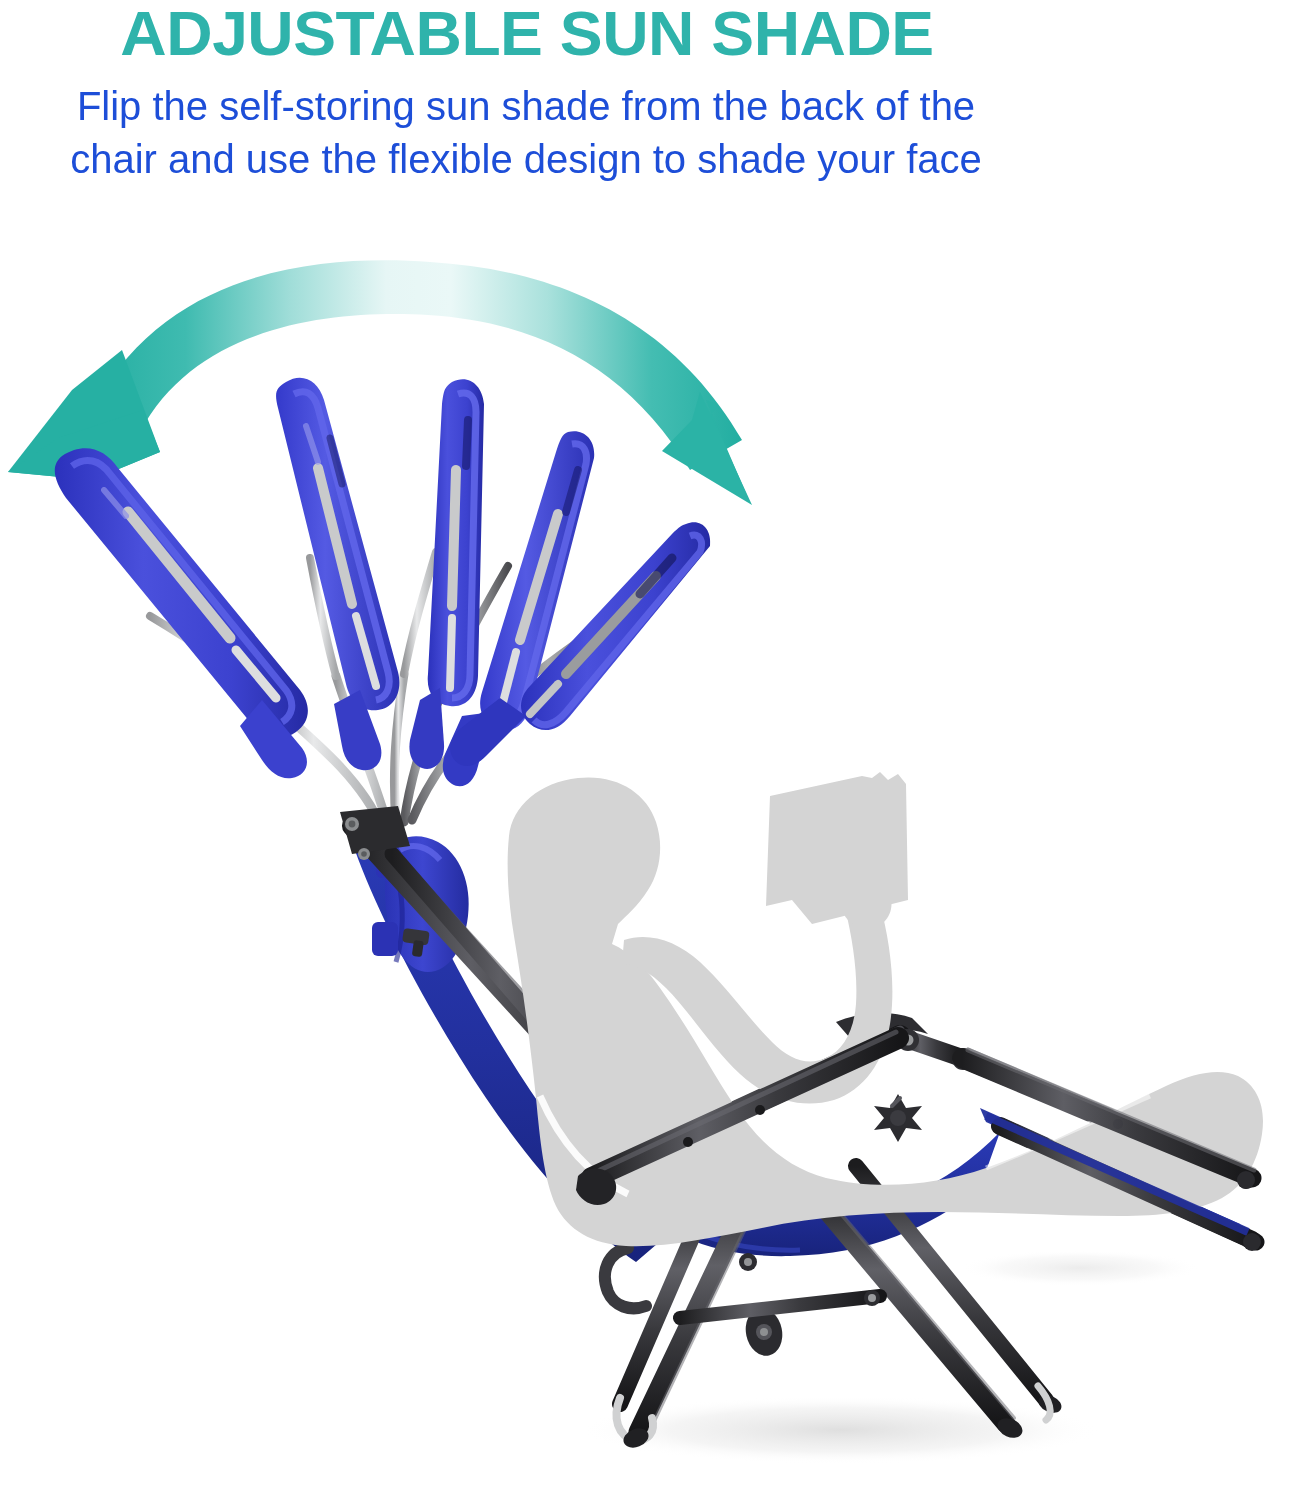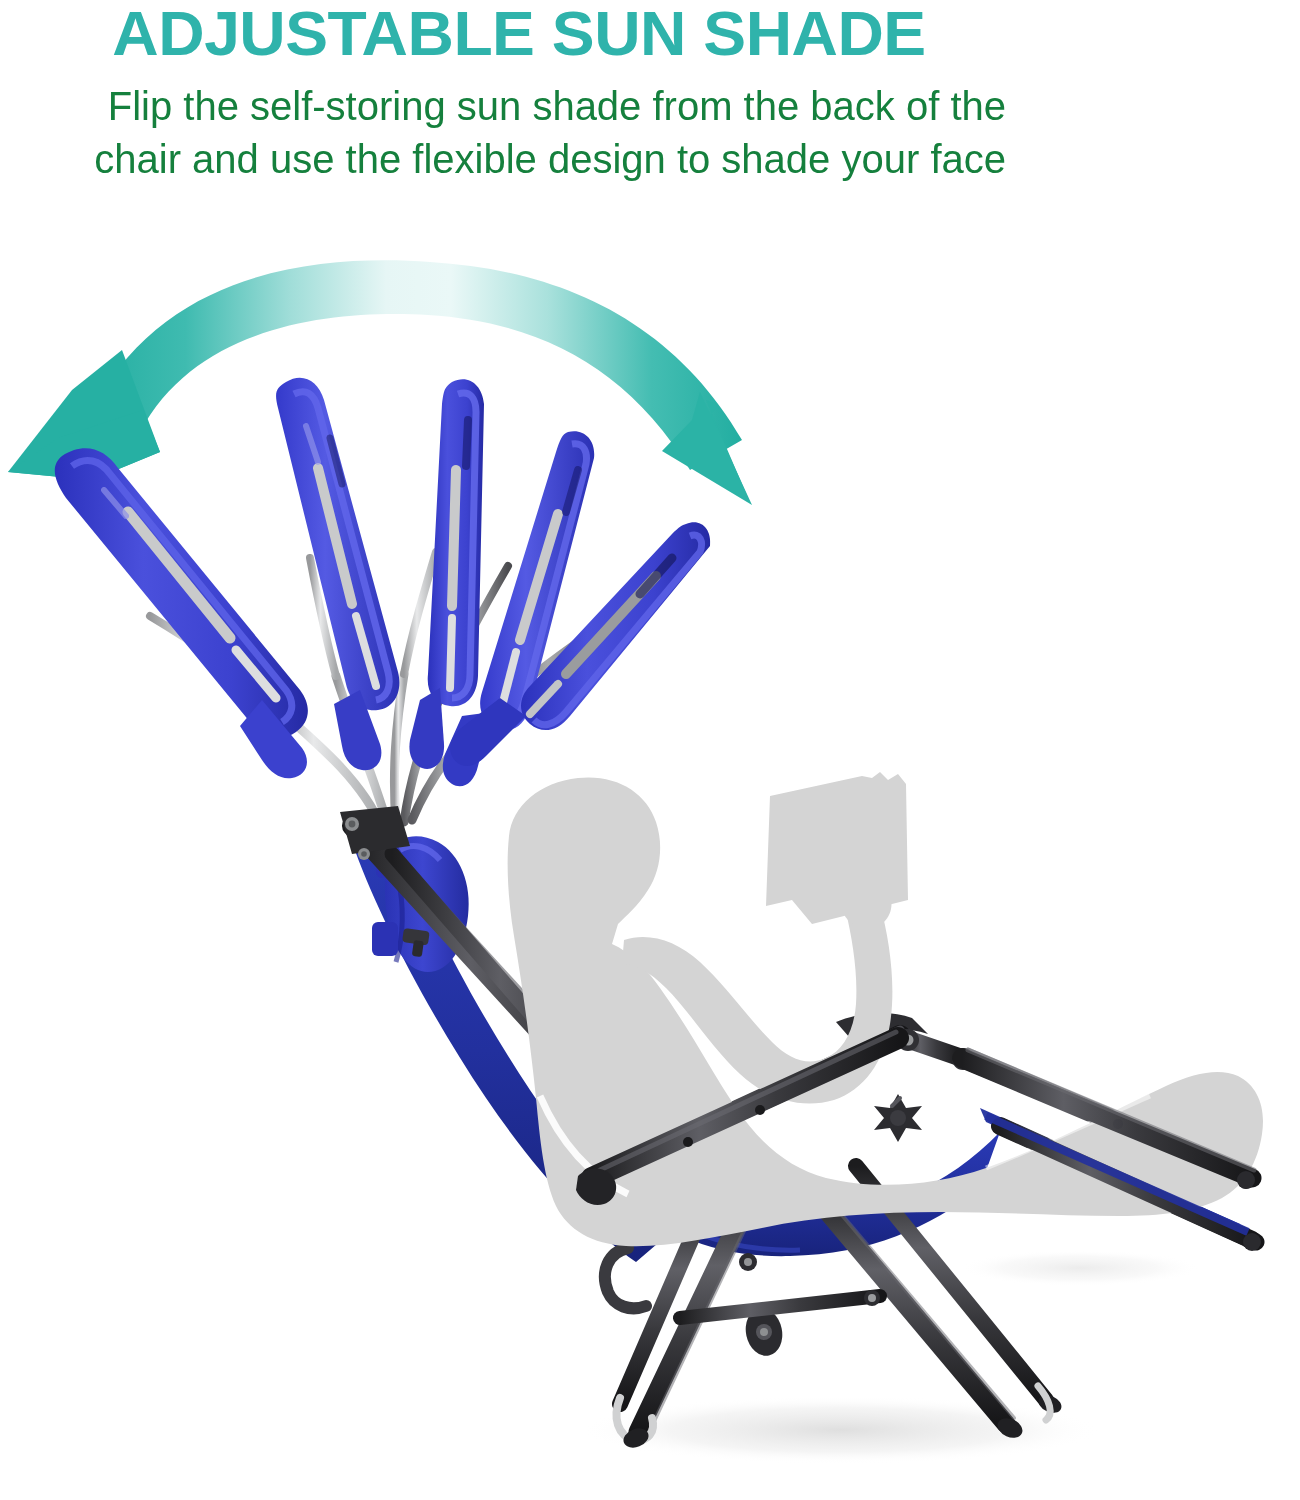--- a/index.html
+++ b/index.html
@@ -17,21 +17,21 @@
 
   #product-feature-card {
     position: absolute;
     inset: 0;
     background: #ffffff;
   }
 
   
   #header-block {
     position: absolute;
-    left: 4px;
+    left: 12px;
     top: 0;
     width: 1028px;
     padding: 0;
   }
 
   #feature-title {
     margin: 0;
     padding: 0 24px 0 26px;
     font-family: "Liberation Sans", sans-serif;
     font-size: 63px;
@@ -46,22 +46,22 @@
     padding-top: 2px;
   }
 
   #feature-subtitle {
     margin: 0;
     padding: 16px 26px 0 26px;
     font-family: "Liberation Sans", sans-serif;
     font-size: 40px;
     line-height: 53px;
     font-weight: 300;
-    color: #15803d;
-    text-align: right;
+    color: #1d4ed8;
+    text-align: center;
     max-width: 1248px;
   }
 
   
   #illustration-stage {
     position: absolute;
     left: 0;
     top: 0;
     width: 1300px;
     height: 1500px;

